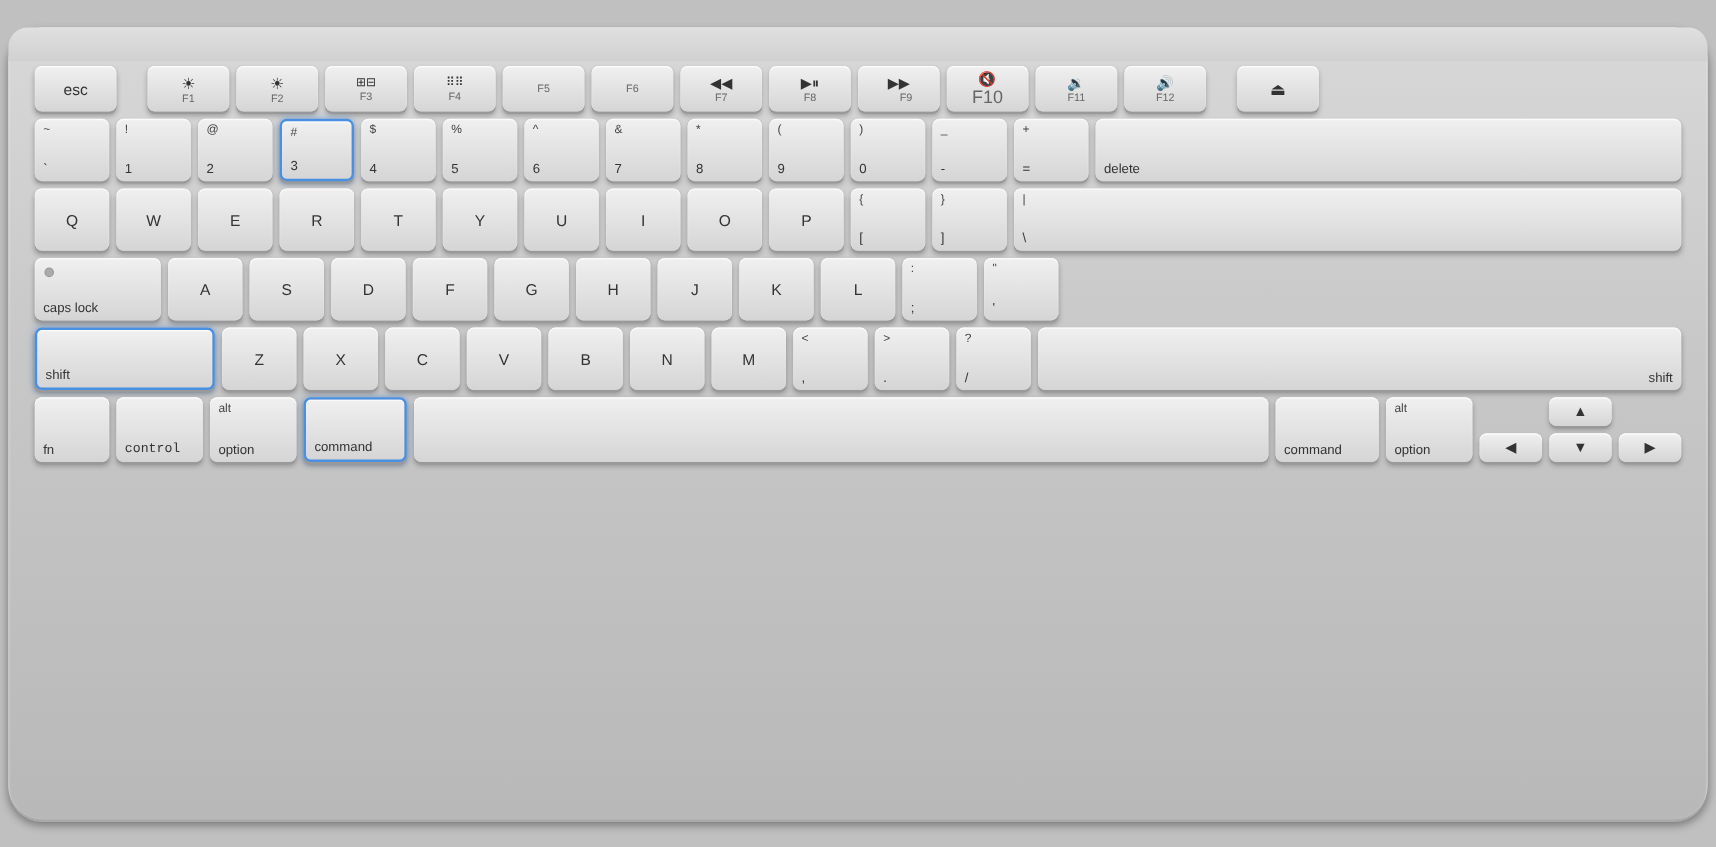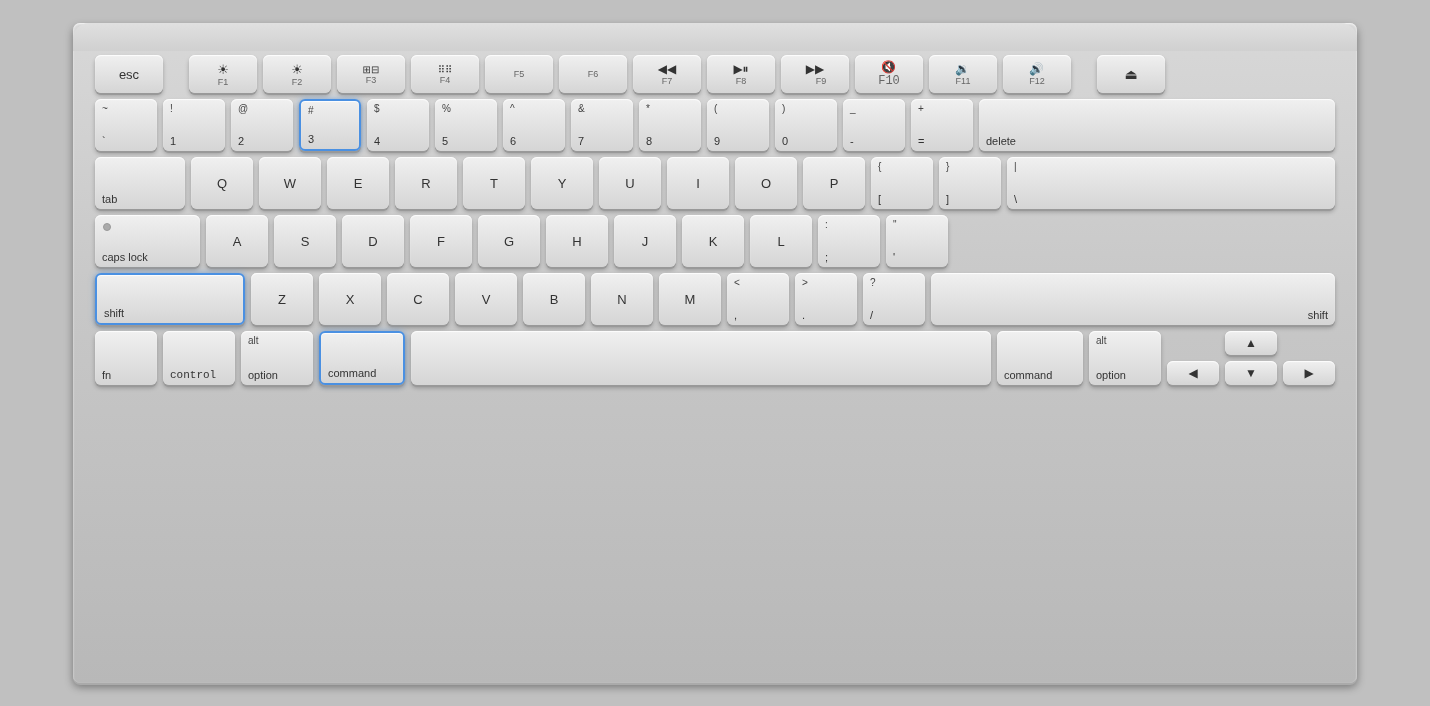--- a/index.html
+++ b/index.html
@@ -8,27 +8,27 @@
       height: 706px;
       background: #c0c0c0;
       display: flex;
       align-items: center;
       justify-content: center;
       font-family: -apple-system, 'Helvetica Neue', Arial, sans-serif;
     }
 
     .keyboard-body {
       background: linear-gradient(180deg, #d8d8d8 0%, #c8c8c8 40%, #b8b8b8 100%);
-      border-radius: 7px;
+      border-radius: 28px;
       padding: 18px 22px 22px 22px;
       box-shadow:
         0 2px 0 #aaa,
         0 4px 8px rgba(0,0,0,0.4),
         inset 0 1px 2px rgba(255,255,255,0.8);
-      width: 1284px;
+      width: 1416px;
       height: 660px;
       position: relative;
     }
 
     .keyboard-body::before {
       content: '';
       position: absolute;
       top: 0; left: 0; right: 0;
       height: 28px;
       background: linear-gradient(180deg, #e0e0e0 0%, #d0d0d0 100%);
@@ -186,21 +186,21 @@
       </div>
       <div class="key key-center" style="width:68px;">
         <div class="small-fn">
           <span style="font-size:12px;">▶▶</span>
           <span style="font-size:9px;color:#666;padding-left:12px;">F9</span>
         </div>
       </div>
       <div class="key key-center" style="width:68px;">
         <div class="small-fn">
           <span style="font-size:12px;">🔇</span>
-          <span style="font-size:12px;color:#666;font-family:Liberation Mono, monospace;">F10</span>
+          <span style="font-size:15px;color:#666;">F10</span>
         </div>
       </div>
       <div class="key key-center" style="width:68px;">
         <div class="small-fn">
           <span style="font-size:12px;">🔉</span>
           <span style="font-size:9px;color:#666;">F11</span>
         </div>
       </div>
       <div class="key key-center" style="width:68px;">
         <div class="small-fn">
@@ -266,23 +266,20 @@
       <div class="key w-1" style="width:62px;">
         <span class="top-label">+</span>
         <span class="bottom-label">=</span>
       </div>
       <div class="key" style="flex:1;min-width:90px;">
         <span class="bottom-label">delete</span>
       </div>
     </div>
 
     <div class="row">
-      <div class="key" style="width:90px;">
-        <span class="bottom-label">tab</span>
-      </div>
       <div class="key w-1" style="width: 62px; align-items: center; justify-content: center;">
         <span class="main-label" style="align-self:center;margin:auto;">Q</span>
       </div>
       <div class="key w-1" style="width: 62px; align-items: center; justify-content: center;">
         <span class="main-label" style="align-self:center;margin:auto;">W</span>
       </div>
       <div class="key w-1" style="width: 62px; align-items: center; justify-content: center;">
         <span class="main-label" style="align-self:center;margin:auto;">E</span>
       </div>
       <div class="key w-1" style="width: 62px; align-items: center; justify-content: center;">

